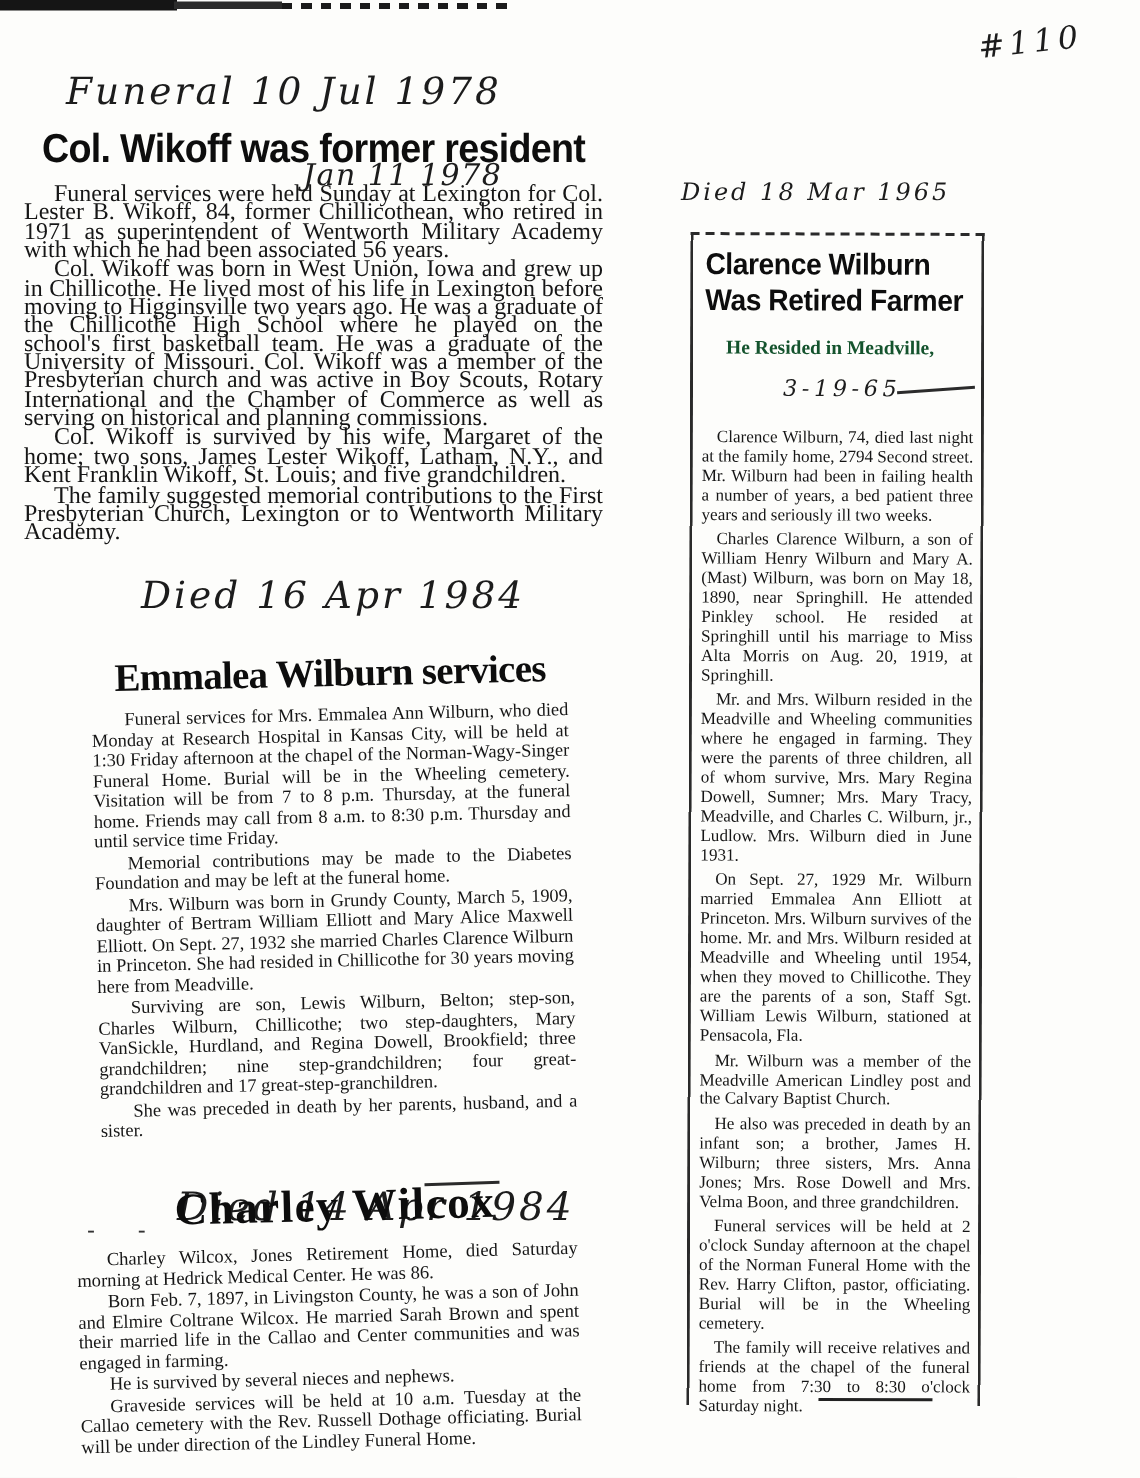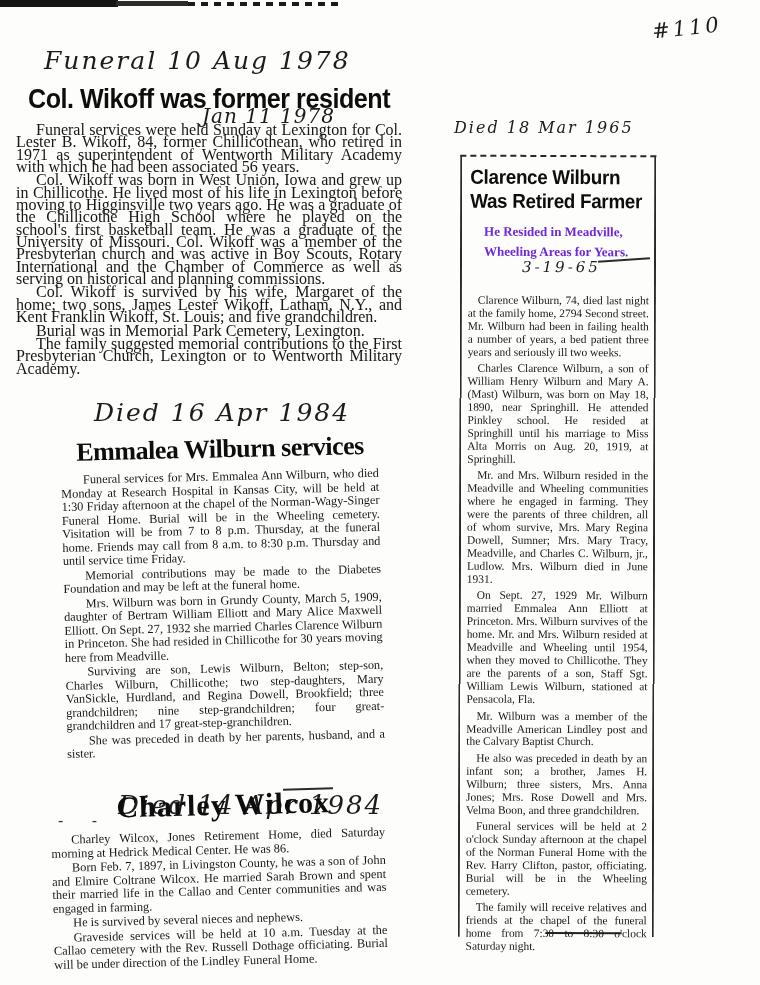--- a/index.html
+++ b/index.html
@@ -74,53 +74,52 @@
   
   .clarence-clip {
     position: absolute; left: 459px; top: 155px; width: 196px; height: 782px;
     border-left: 2px solid #2a2a2a;
     border-right: 2px solid #2a2a2a;
     border-top: 2px dashed #2a2a2a;
     box-sizing: border-box;
     transform: rotate(0.2deg);
   }
   .clarence-headline { font-size: 20px; line-height: 24px; margin: 8px 0 0 8px; transform: scaleX(0.94); transform-origin: left; letter-spacing: -0.3px; }
-  .clarence-subhead { font-family: "Liberation Serif", serif; font-weight: 700; font-size: 13px; line-height: 20px; margin: 9px 0 0 22px; color: #6d28d9; white-space: nowrap; }
+  .clarence-subhead { font-family: "Liberation Serif", serif; font-weight: 700; font-size: 13px; line-height: 20px; margin: 9px 0 12px 22px; color: #14532d; white-space: nowrap; }
   .clarence-body { margin: 14px 5px 0 6px; font-size: 11.4px; line-height: 12.95px; }
   .clarence-body p { text-indent: 10px; margin-bottom: 3.5px; }
   .clarence-endrule { position: absolute; left: 86px; bottom: 3px; width: 76px; height: 2px; background: #222; }
   .subhead-strike { position: absolute; left: 598px; top: 259px; width: 52px; height: 2px; background: #2b2b2b; transform: rotate(-4deg); }
   .date-underline-wilcox { position: absolute; left: 283px; top: 788px; width: 50px; height: 2px; background: #2b2b2b; transform: rotate(-2deg); }
 </style>
 </head>
 <body>
 
 <div class="page">
 
   <div class="streak-solid"></div>
   <div class="streak-fade"></div>
   <div class="streak-dashes"></div>
 
   <div class="hand" style="left:652px; top:16px; font-size:21px; transform: rotate(-6deg); letter-spacing:3px;">#110</div>
 
-  <div class="hand" style="left:44px; top:46px; font-size:25px;">Funeral 10 Aug 1978</div>
+  <div class="hand" style="left:44px; top:46px; font-size:25px;">Funeral 10 Jul 1978</div>
 
   <div class="headline-gothic wikoff-headline">Col. Wikoff was former resident</div>
 
   <div class="hand" style="left:202px; top:104px; font-size:20px; letter-spacing:1px;">Jan 11 1978</div>
 
   <div class="news-body wikoff-body">
     <p>Funeral services were held Sunday at Lexington for Col. Lester B. Wikoff, 84, former Chillicothean, who retired in 1971 as superintendent of Wentworth Military Academy with which he had been associated 56 years.</p>
     <p>Col. Wikoff was born in West Union, Iowa and grew up in Chillicothe. He lived most of his life in Lexington before moving to Higginsville two years ago. He was a graduate of the Chillicothe High School where he played on the school's first basketball team. He was a graduate of the University of Missouri. Col. Wikoff was a member of the Presbyterian church and was active in Boy Scouts, Rotary International and the Chamber of Commerce as well as serving on historical and planning commissions.</p>
     <p>Col. Wikoff is survived by his wife, Margaret of the home; two sons, James Lester Wikoff, Latham, N.Y., and Kent Franklin Wikoff, St. Louis; and five grandchildren.</p>
-    <p>Burial was in Memorial Park Cemetery, Lexington.</p>
     <p>The family suggested memorial contributions to the First Presbyterian Church, Lexington or to Wentworth Military Academy.</p>
   </div>
 
-  <div class="hand" style="left:94px; top:398px; font-size:25px;">Died 16 Apr 1984</div>
+  <div class="hand" style="left:94px; top:382px; font-size:25px;">Died 16 Apr 1984</div>
 
   <div class="emmalea-clip">
     <div class="headline-serif emmalea-headline">Emmalea Wilburn services</div>
     <div class="news-body emmalea-body">
       <p>Funeral services for Mrs. Emmalea Ann Wilburn, who died Monday at Research Hospital in Kansas City, will be held at 1:30 Friday afternoon at the chapel of the Norman-Wagy-Singer Funeral Home. Burial will be in the Wheeling cemetery. Visitation will be from 7 to 8 p.m. Thursday, at the funeral home. Friends may call from 8 a.m. to 8:30 p.m. Thursday and until service time Friday.</p>
       <p>Memorial contributions may be made to the Diabetes Foundation and may be left at the funeral home.</p>
       <p>Mrs. Wilburn was born in Grundy County, March 5, 1909, daughter of Bertram William Elliott and Mary Alice Maxwell Elliott. On Sept. 27, 1932 she married Charles Clarence Wilburn in Princeton. She had resided in Chillicothe for 30 years moving here from Meadville.</p>
       <p>Surviving are son, Lewis Wilburn, Belton; step-son, Charles Wilburn, Chillicothe; two step-daughters, Mary VanSickle, Hurdland, and Regina Dowell, Brookfield; three grandchildren; nine step-grandchildren; four great-grandchildren and 17 great-step-granchildren.</p>
       <p>She was preceded in death by her parents, husband, and a sister.</p>
     </div>
@@ -142,21 +141,20 @@
 
   <div class="hand" style="left:454px; top:118px; font-size:16px;">Died 18 Mar 1965</div>
 
   <div class="clarence-clip">
     <div class="headline-gothic clarence-headline">
       <div>Clarence Wilburn</div>
       <div>Was Retired Farmer</div>
     </div>
     <div class="clarence-subhead">
       <div>He Resided in Meadville,</div>
-      <div>Wheeling Areas for Years.</div>
     </div>
     <div class="hand" style="position:relative; left:42px; top:-4px; font-size:15px; letter-spacing:3px;margin-left:18px;">3-19-65</div>
     <div class="news-body clarence-body">
       <p>Clarence Wilburn, 74, died last night at the family home, 2794 Second street.  Mr. Wilburn had been in failing health a number of years, a bed patient three years and seriously ill two weeks.</p>
       <p>Charles Clarence Wilburn, a son of William Henry Wilburn and Mary A. (Mast) Wilburn, was born on May 18, 1890, near Springhill. He attended Pinkley school.  He resided at Springhill until his marriage to Miss Alta Morris on Aug. 20, 1919, at Springhill.</p>
       <p>Mr. and Mrs. Wilburn resided in the Meadville and Wheeling communities where he engaged in farming.  They were the parents of three children, all of whom survive, Mrs. Mary Regina Dowell, Sumner; Mrs. Mary Tracy, Meadville, and Charles C. Wilburn, jr., Ludlow. Mrs. Wilburn died in June 1931.</p>
       <p>On Sept. 27, 1929 Mr. Wilburn married Emmalea Ann Elliott at Princeton.  Mrs. Wilburn survives of the home.  Mr. and Mrs. Wilburn resided at Meadville and Wheeling until 1954, when they moved to Chillicothe.  They are the parents of a son, Staff Sgt. William Lewis Wilburn, stationed at Pensacola, Fla.</p>
       <p>Mr. Wilburn was a member of the Meadville American Lindley post and the Calvary Baptist Church.</p>
       <p>He also was preceded in death by an infant son; a brother, James H. Wilburn; three sisters, Mrs. Anna Jones; Mrs. Rose Dowell and Mrs. Velma Boon, and three grandchildren.</p>
       <p>Funeral services will be held at 2 o'clock Sunday afternoon at the chapel of the Norman Funeral Home with the Rev. Harry Clifton, pastor, officiating.  Burial will be in the Wheeling cemetery.</p>

